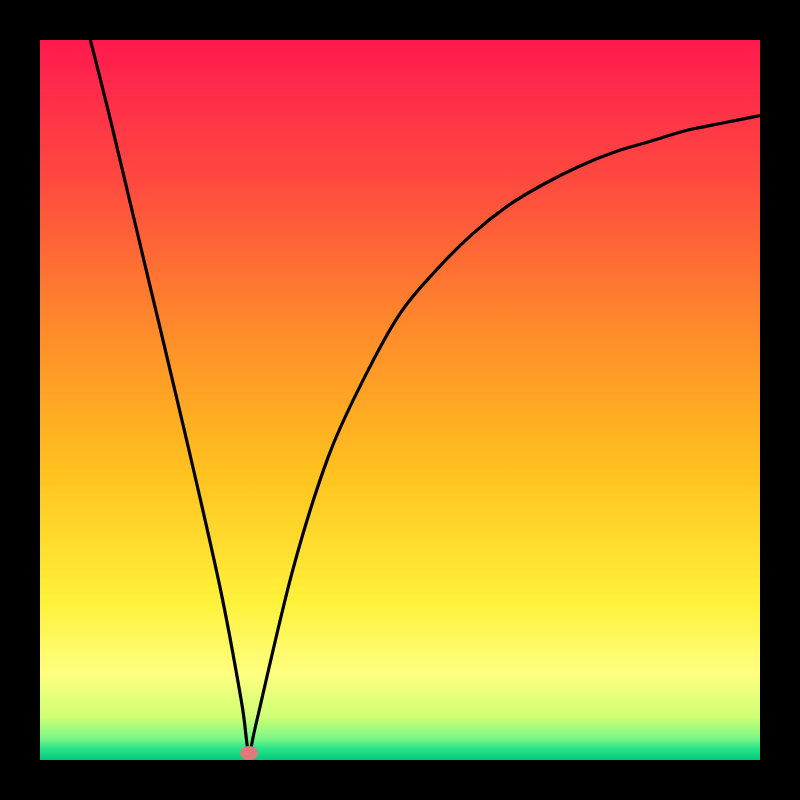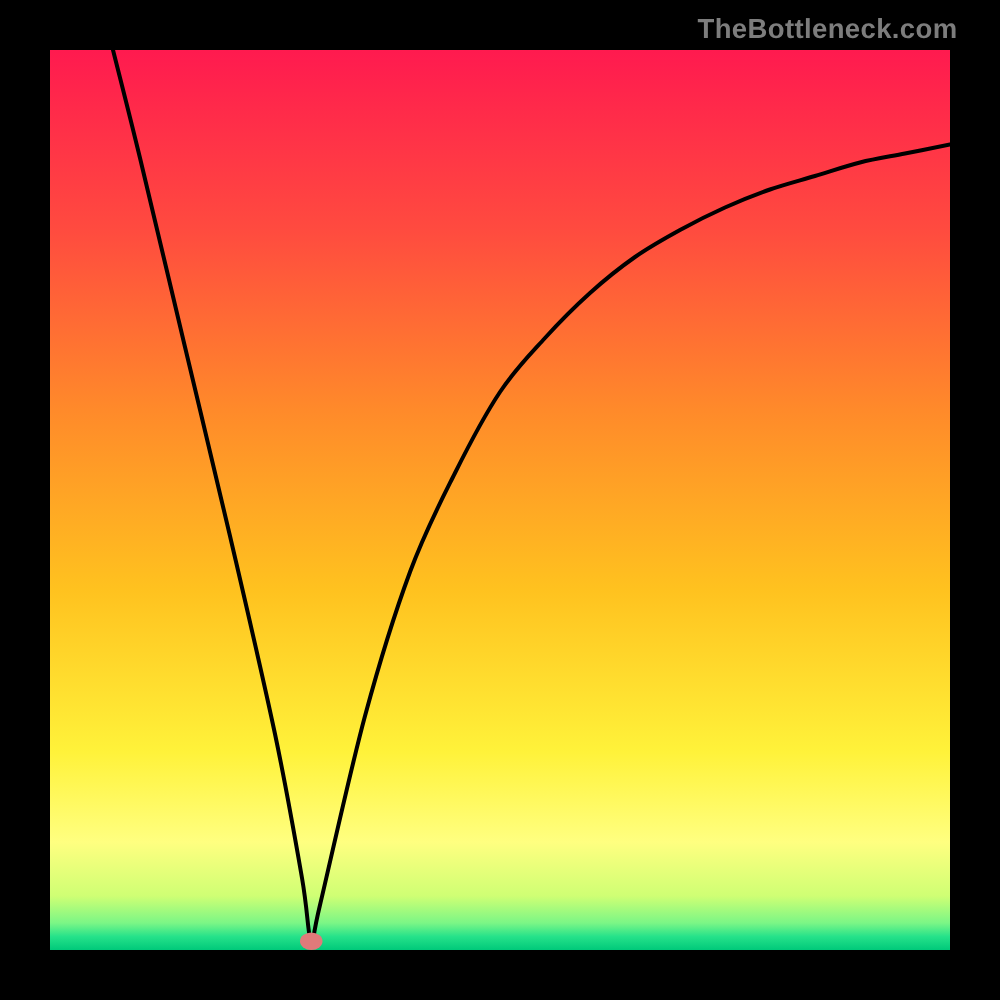--- a/index.html
+++ b/index.html
@@ -55,21 +55,20 @@
     border-radius: 50%;
     background: #e07a7a;
     transform: translate(-50%, -50%);
   }
 </style>
 </head>
 <body>
 
 <div class="frame">
 
-  <div class="watermark">TheBottleneck.com</div>
 
   <div class="plot-area">
     <svg class="gradient-bg" viewBox="0 0 720 720" preserveAspectRatio="none">
       <defs>
         <linearGradient id="bg-grad" x1="0" y1="0" x2="0" y2="1">
             <stop offset="0%" stop-color="#ff1a4f"></stop>
             <stop offset="20%" stop-color="#ff4b3f"></stop>
             <stop offset="40%" stop-color="#ff8a2a"></stop>
             <stop offset="60%" stop-color="#ffc21f"></stop>
             <stop offset="78%" stop-color="#fff23a"></stop>

